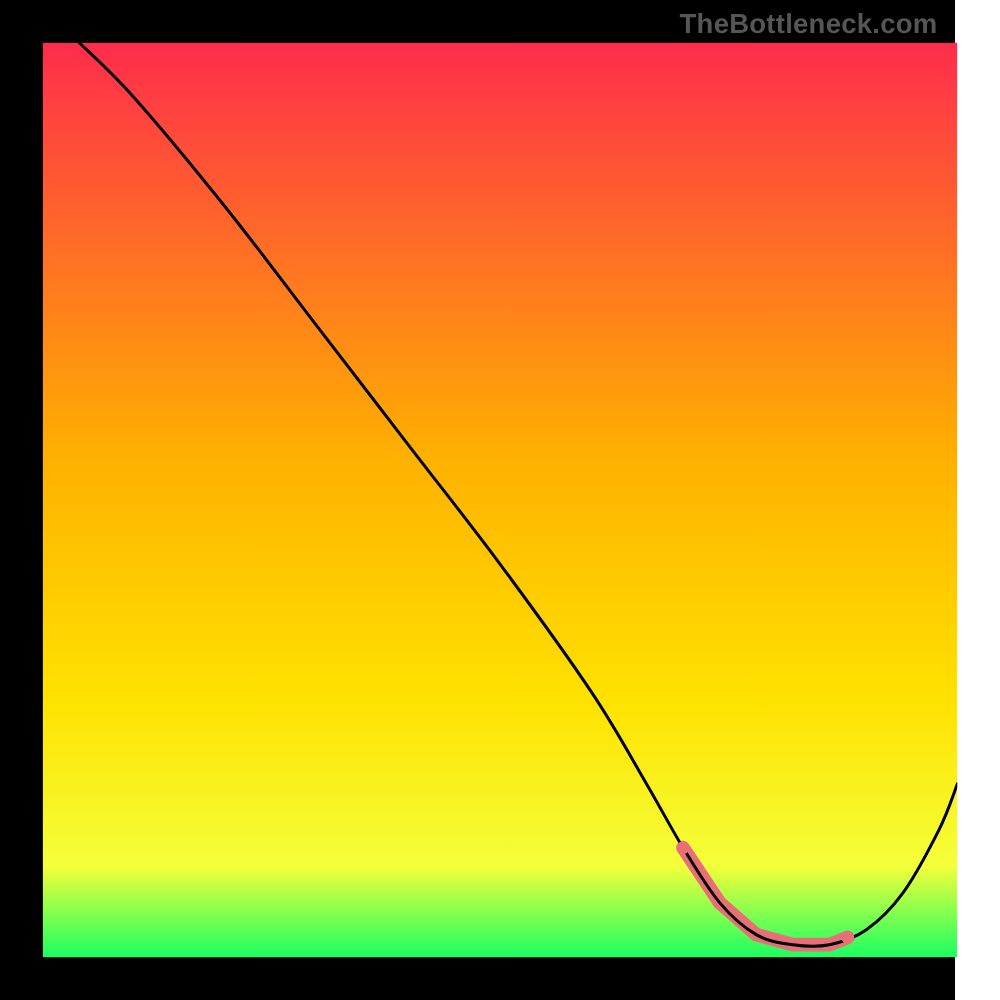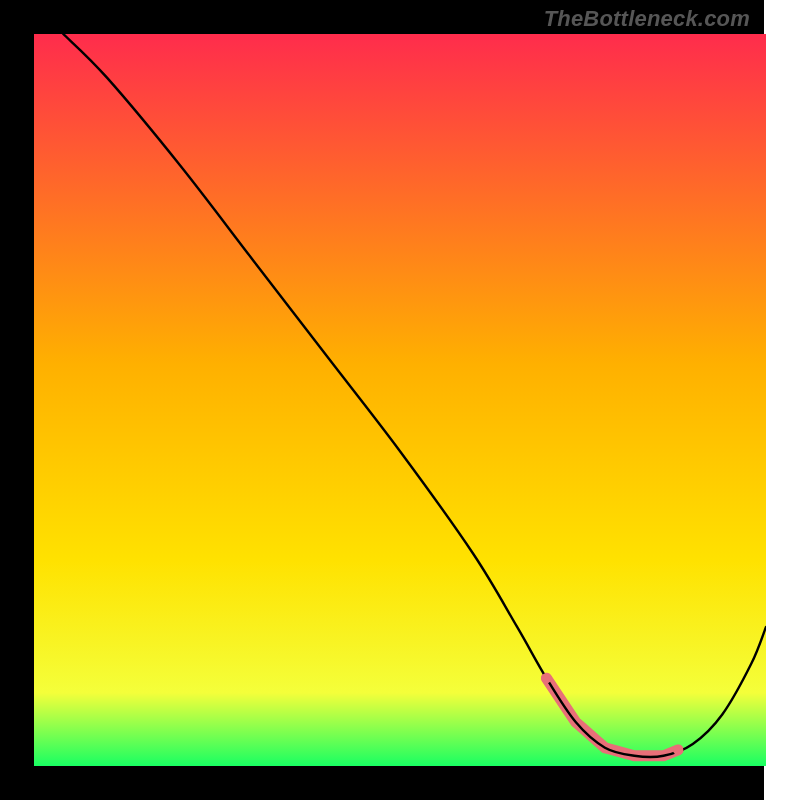--- a/index.html
+++ b/index.html
@@ -2,21 +2,20 @@
 <html><head>
 <meta charset="utf-8">
 <style>
   * { margin: 0; padding: 0; box-sizing: border-box; }
   html, body { width: 800px; height: 800px; overflow: hidden; background: #fff; }
   .frame {
     position: relative;
     width: 764px;
     height: 800px;
     background: #000;
-    font-style: italic;
   }
   .watermark {
     position: absolute;
     top: 6px;
     right: 14px;
     font-family: Arial, Helvetica, sans-serif;
     font-size: 22px;
     font-weight: 600;
     color: #565656;
     letter-spacing: 0.2px;

